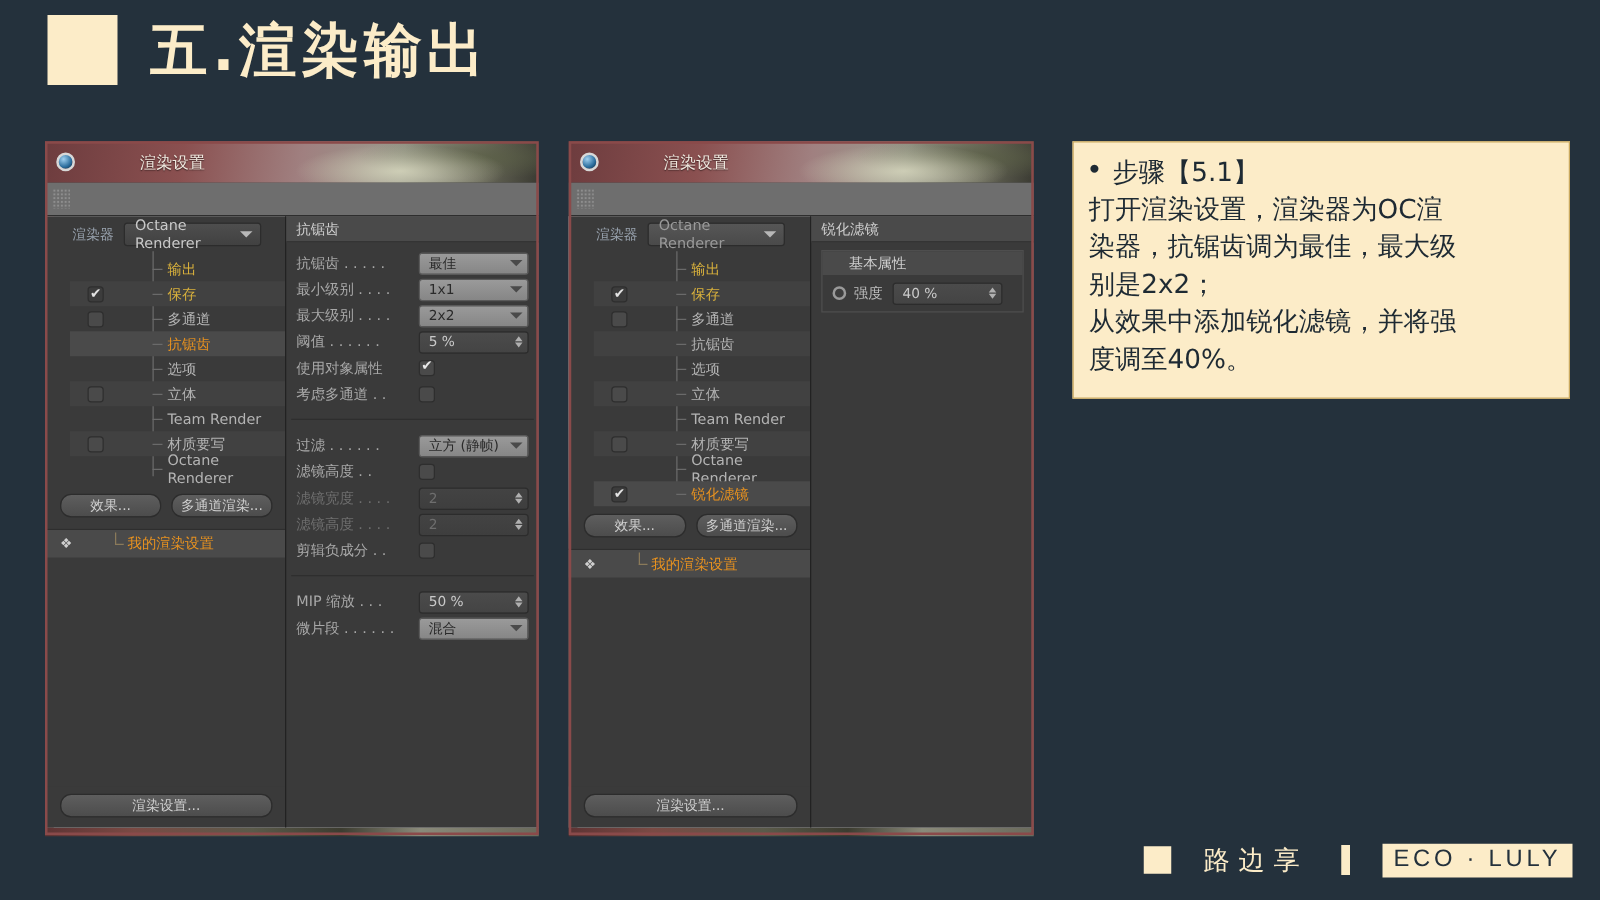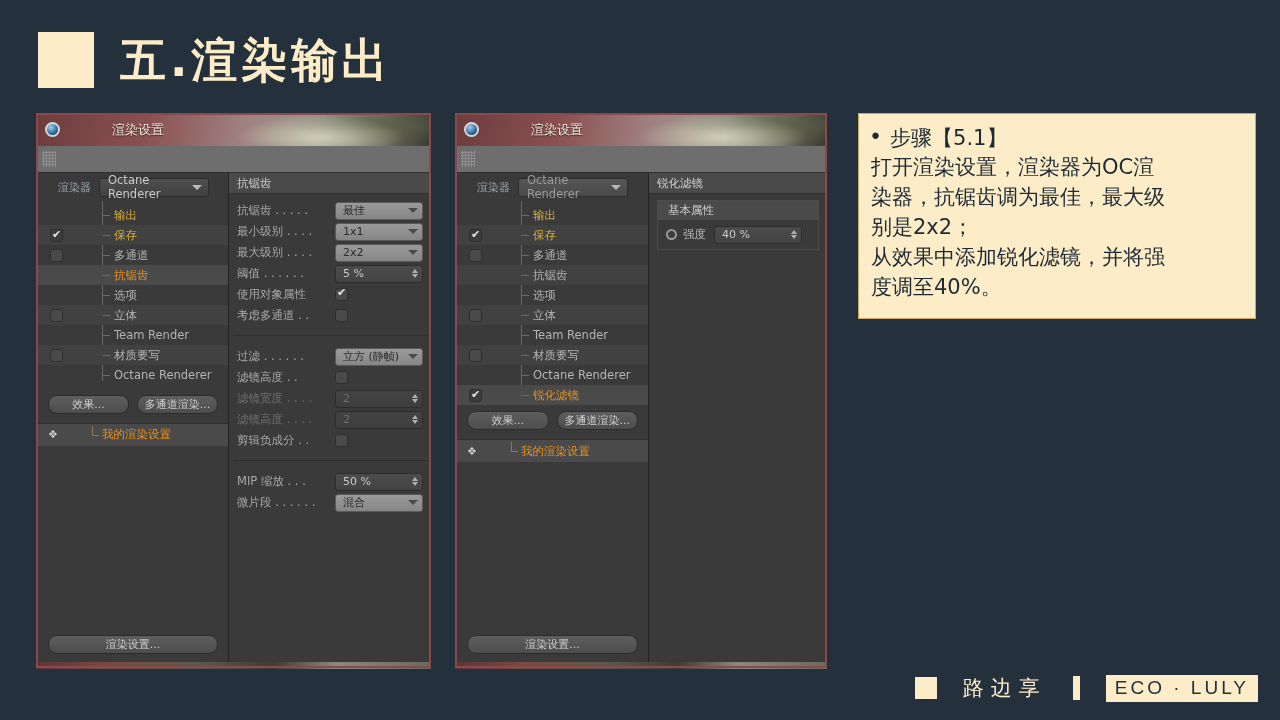--- a/index.html
+++ b/index.html
@@ -4,21 +4,21 @@
 <style>
   html,body{margin:0;padding:0;}
   body{
     width:1280px;height:720px;overflow:hidden;
     background:#24313c;
     font-family:"Liberation Sans","DejaVu Sans",sans-serif;
     position:relative;
     -webkit-font-smoothing:antialiased;
   }
   
-  .hdr{position:absolute;left:38px;top:32px;display:flex;align-items:center;gap:26px;}
+  .hdr{position:absolute;left:38px;top:12px;display:flex;align-items:center;gap:26px;}
   .hdr-sq{width:56px;height:56px;background:#fcecc8;}
   .hdr-title{
     color:#fcecc8;font-size:46px;font-weight:bold;letter-spacing:4px;
     font-family:"DejaVu Sans","Liberation Sans",sans-serif;line-height:1;
   }
   
   .ftr{position:absolute;right:22px;bottom:18px;display:flex;align-items:center;gap:26px;}
   .ftr-sq{width:22px;height:22px;background:#fcecc8;}
   .ftr-cn{color:#fcecc8;font-size:21px;letter-spacing:7px;font-family:"DejaVu Sans",sans-serif;}
   .ftr-bar{width:7px;height:24px;background:#fcecc8;}
@@ -55,21 +55,21 @@
   .rendrow{height:28px;display:flex;align-items:center;padding-left:22px;gap:8px;}
   .rendlbl{color:#9aa4b0;font-size:11px;font-family:"DejaVu Sans",sans-serif;}
   .combo{
     background:linear-gradient(#4e4e4e,#414141);border:1px solid #2c2c2c;border-radius:3px;
     color:#c9c9c9;font-size:11.5px;display:flex;align-items:center;justify-content:space-between;
     padding:0 6px 0 8px;height:19px;box-sizing:border-box;
     font-family:"DejaVu Sans",sans-serif;
   }
   .combo.dim{color:#9a9a9a;background:linear-gradient(#565656,#4a4a4a);}
   .caret{width:0;height:0;border-left:5px solid transparent;border-right:5px solid transparent;border-top:5px solid #b8b8b8;margin-left:6px;}
-  .tree{flex:1;position:relative;padding-top:4px;}
+  .tree{flex:1;position:relative;padding-top:4px;margin-left:20px;}
   .trow{height:20px;display:flex;align-items:center;position:relative;font-size:11.5px;
     font-family:"DejaVu Sans",sans-serif;color:#b4b4b4;}
   .trow.alt{background:#414141;}
   .trow .cb{position:absolute;left:14px;width:13px;height:13px;border-radius:3px;
     background:#4a4a4a;border:1px solid #2e2e2e;box-sizing:border-box;}
   .trow .cb.on{background:#3c3c3c;}
   .trow .cb.on:after{content:"\2714";color:#e3e3e3;font-size:11px;position:absolute;left:1px;top:-2px;}
   .trow .lbl{margin-left:78px;}
   .trow.orange .lbl{color:#e8921f;}
   .trow.yellow .lbl{color:#d9b13c;}
@@ -110,21 +110,21 @@
   .fld.gray{background:linear-gradient(#9a9a9a,#868686);color:#2a2a2a;border-color:#5a5a5a;}
   .spin{display:flex;flex-direction:column;gap:1px;align-items:center;}
   .spin i{width:0;height:0;border-left:3px solid transparent;border-right:3px solid transparent;}
   .spin i.u{border-bottom:4px solid #b0b0b0;}
   .spin i.d{border-top:4px solid #b0b0b0;}
   .chk{width:13px;height:13px;border-radius:3px;background:#4a4a4a;border:1px solid #2e2e2e;
     box-sizing:border-box;position:relative;}
   .chk.on:after{content:"\2714";color:#e8e8e8;font-size:11px;position:absolute;left:1px;top:-3px;}
   .sep{height:1px;background:#2e2e2e;margin:5px 4px 4px 4px;}
   .subgrp{border:1px solid #4e4e4e;margin:6px 8px;}
-  .subhdr{height:19px;background:#4a4a4a;color:#cfcfcf;font-size:11.5px;display:flex;align-items:center;padding-left:10px;}
+  .subhdr{height:19px;background:#4a4a4a;color:#cfcfcf;font-size:11.5px;display:flex;align-items:center;padding-left:21px;}
   .radio{width:11px;height:11px;border-radius:50%;border:2px solid #9a9a9a;box-sizing:border-box;background:#3d3d3d;}
   
   .accent{position:absolute;left:0;top:0;bottom:0;width:7px;
     background:linear-gradient(#d9b8b8 0%,#e7cccc 30%,#c59a9a 48%,#7a3c3c 52%,#5e2e2e 100%);}
   .botphoto{height:7px;
     background:linear-gradient(90deg,#5e3434 0%,#7a4a44 18%,#5a5a4a 42%,#3c3c30 60%,#8a8a7a 76%,#6a6a5c 100%);}
 </style>
 </head>
 <body>
 

